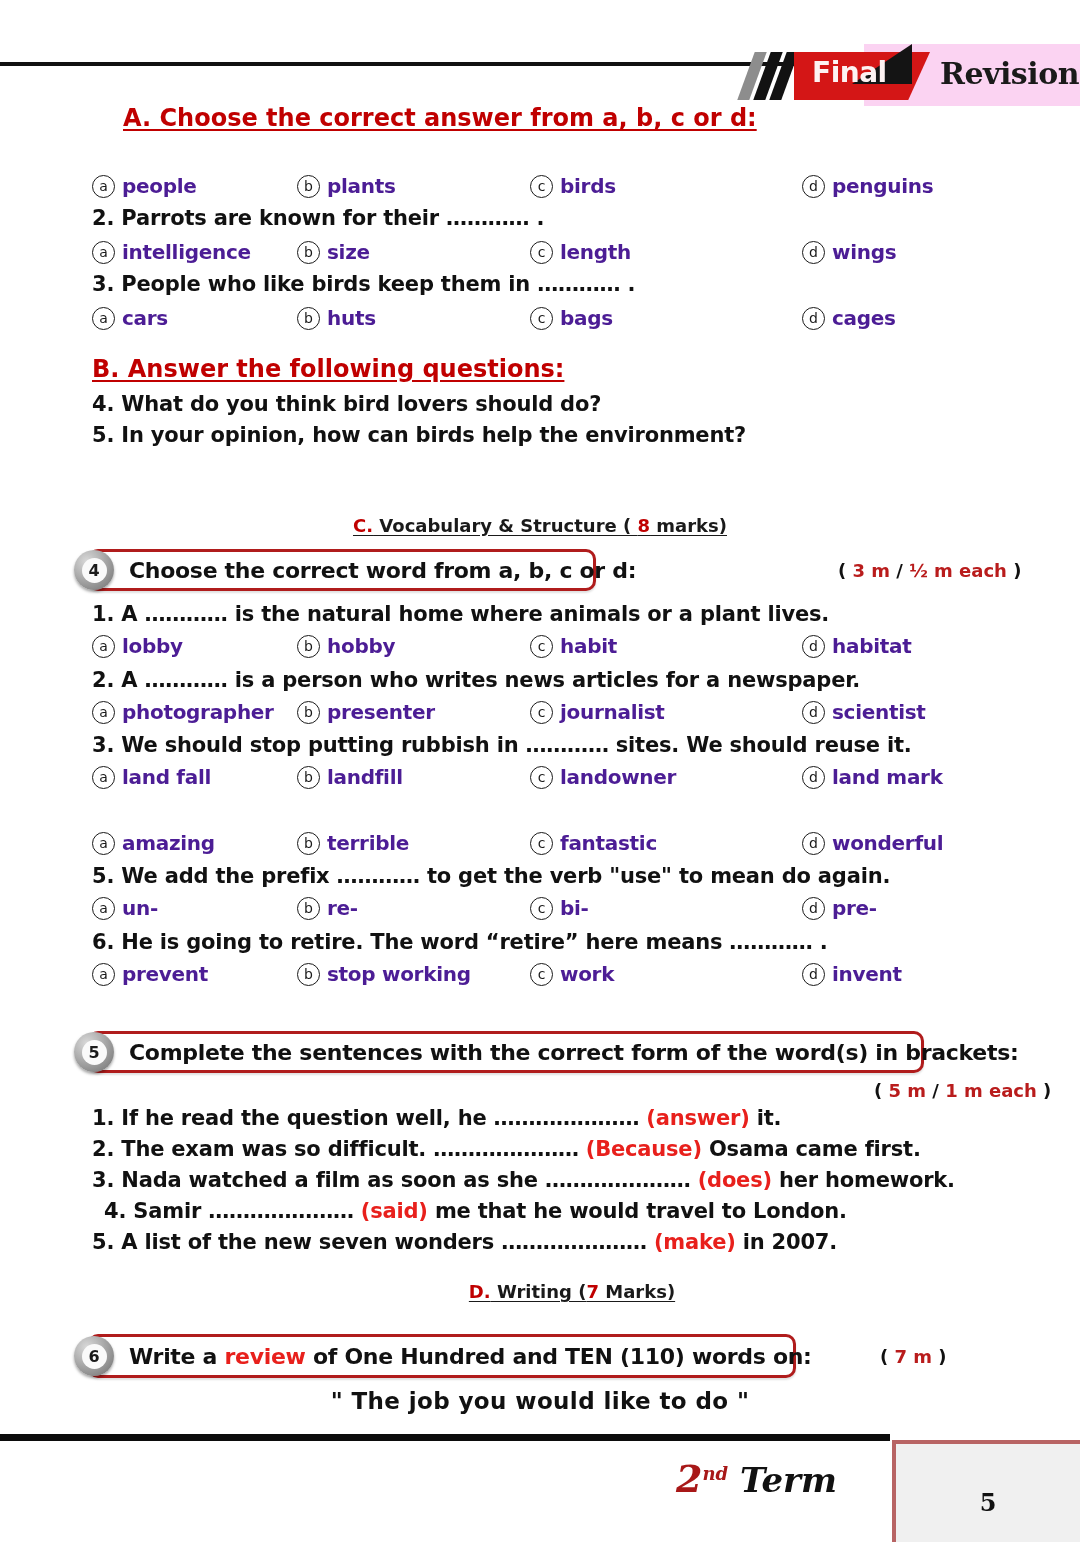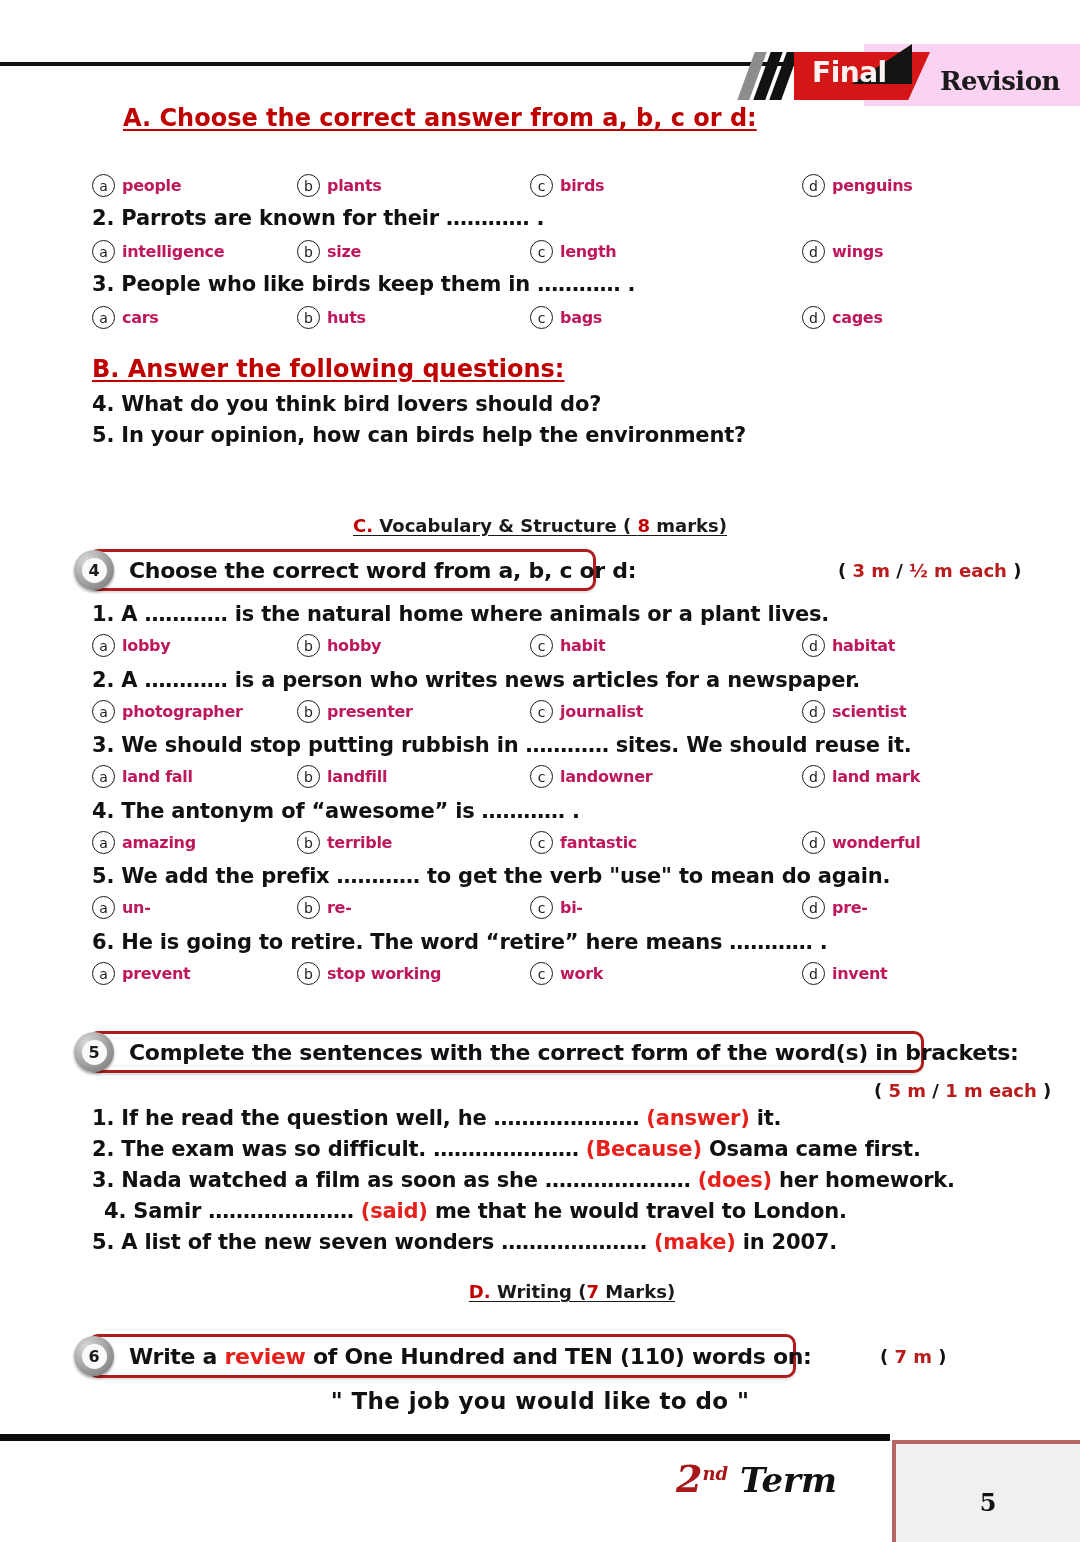--- a/index.html
+++ b/index.html
@@ -79,24 +79,24 @@
     font-family: "DejaVu Sans", sans-serif;
     font-weight: bold;
     font-size: 28px;
     color: #fdf2f2;
     letter-spacing: -0.5px;
     z-index: 4;
   }
   .banner .revision-text {
     position: absolute;
     left: 196px;
-    top: 22px;
+    top: 12px;
     font-family: "DejaVu Serif", serif;
     font-weight: bold;
-    font-size: 26px;
+    font-size: 30px;
     color: #1a1a1a;
     letter-spacing: -0.5px;
     z-index: 4;
   }
 
   
   .sec-head {
     position: absolute;
     font-family: "DejaVu Sans", sans-serif;
     font-weight: bold;
@@ -142,22 +142,22 @@
     font-size: 14px;
     font-weight: normal;
     color: #1a1a1a;
     margin-right: 7px;
     flex: 0 0 auto;
     line-height: 1;
   }
   .opt .otext {
     font-family: "DejaVu Sans", sans-serif;
     font-weight: bold;
-    font-size: 16px;
-    color: #be185d;
+    font-size: 20px;
+    color: #4c1d95;
     letter-spacing: -0.3px;
   }
 
   
   .mid-head {
     position: absolute;
     width: 1080px;
     text-align: center;
     font-family: "DejaVu Sans", sans-serif;
     font-weight: bold;
@@ -444,21 +444,20 @@
     <div class="opt" style="left:438px;">
         <span class="marker">c</span>
         <span class="otext">landowner</span>
       </div>
     <div class="opt" style="left:710px;">
         <span class="marker">d</span>
         <span class="otext">land mark</span>
       </div>
   </div>
 
-  <div class="q-line" style="left:92px; top:799px;">4. The antonym of “awesome” is ………… .</div>
   <div class="opt-row" style="top:831px;">
     <div class="opt" style="left:0px;">
         <span class="marker">a</span>
         <span class="otext">amazing</span>
       </div>
     <div class="opt" style="left:205px;">
         <span class="marker">b</span>
         <span class="otext">terrible</span>
       </div>
     <div class="opt" style="left:438px;">

